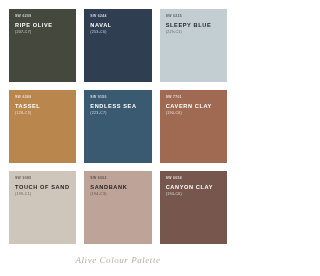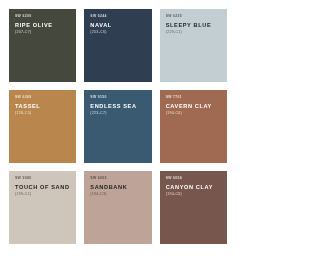--- a/index.html
+++ b/index.html
@@ -133,14 +133,17 @@
         <div class="swatch-name">SANDBANK</div>
         <div class="swatch-lrv">(194-C3)</div>
       </div>
       <div class="swatch on-dark" style="background: rgb(119, 86, 77);">
         <div class="swatch-code">SW 6054</div>
         <div class="swatch-name">CANYON CLAY</div>
         <div class="swatch-lrv">(194-C6)</div>
       </div>
     </div>
 
+  <div class="caption-bar">
+    <span class="caption-text">Alive Colour Palette</span>
+  </div>
 
 </div>
 
 </body></html>

